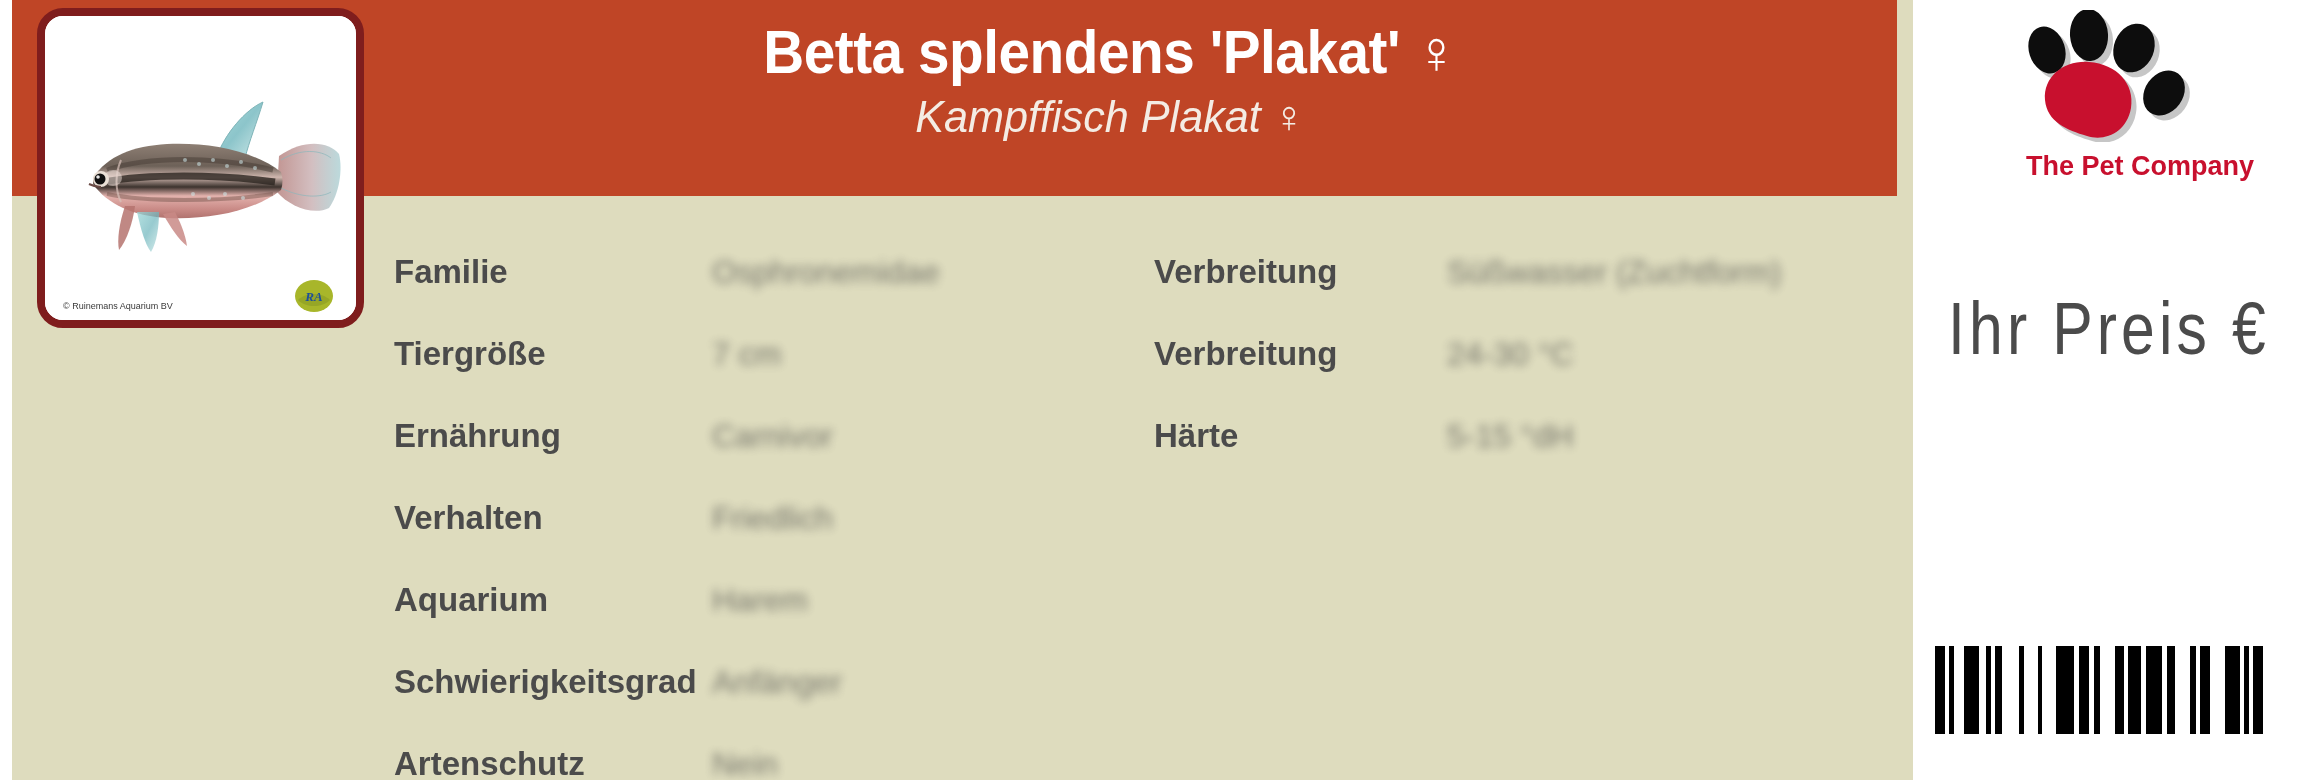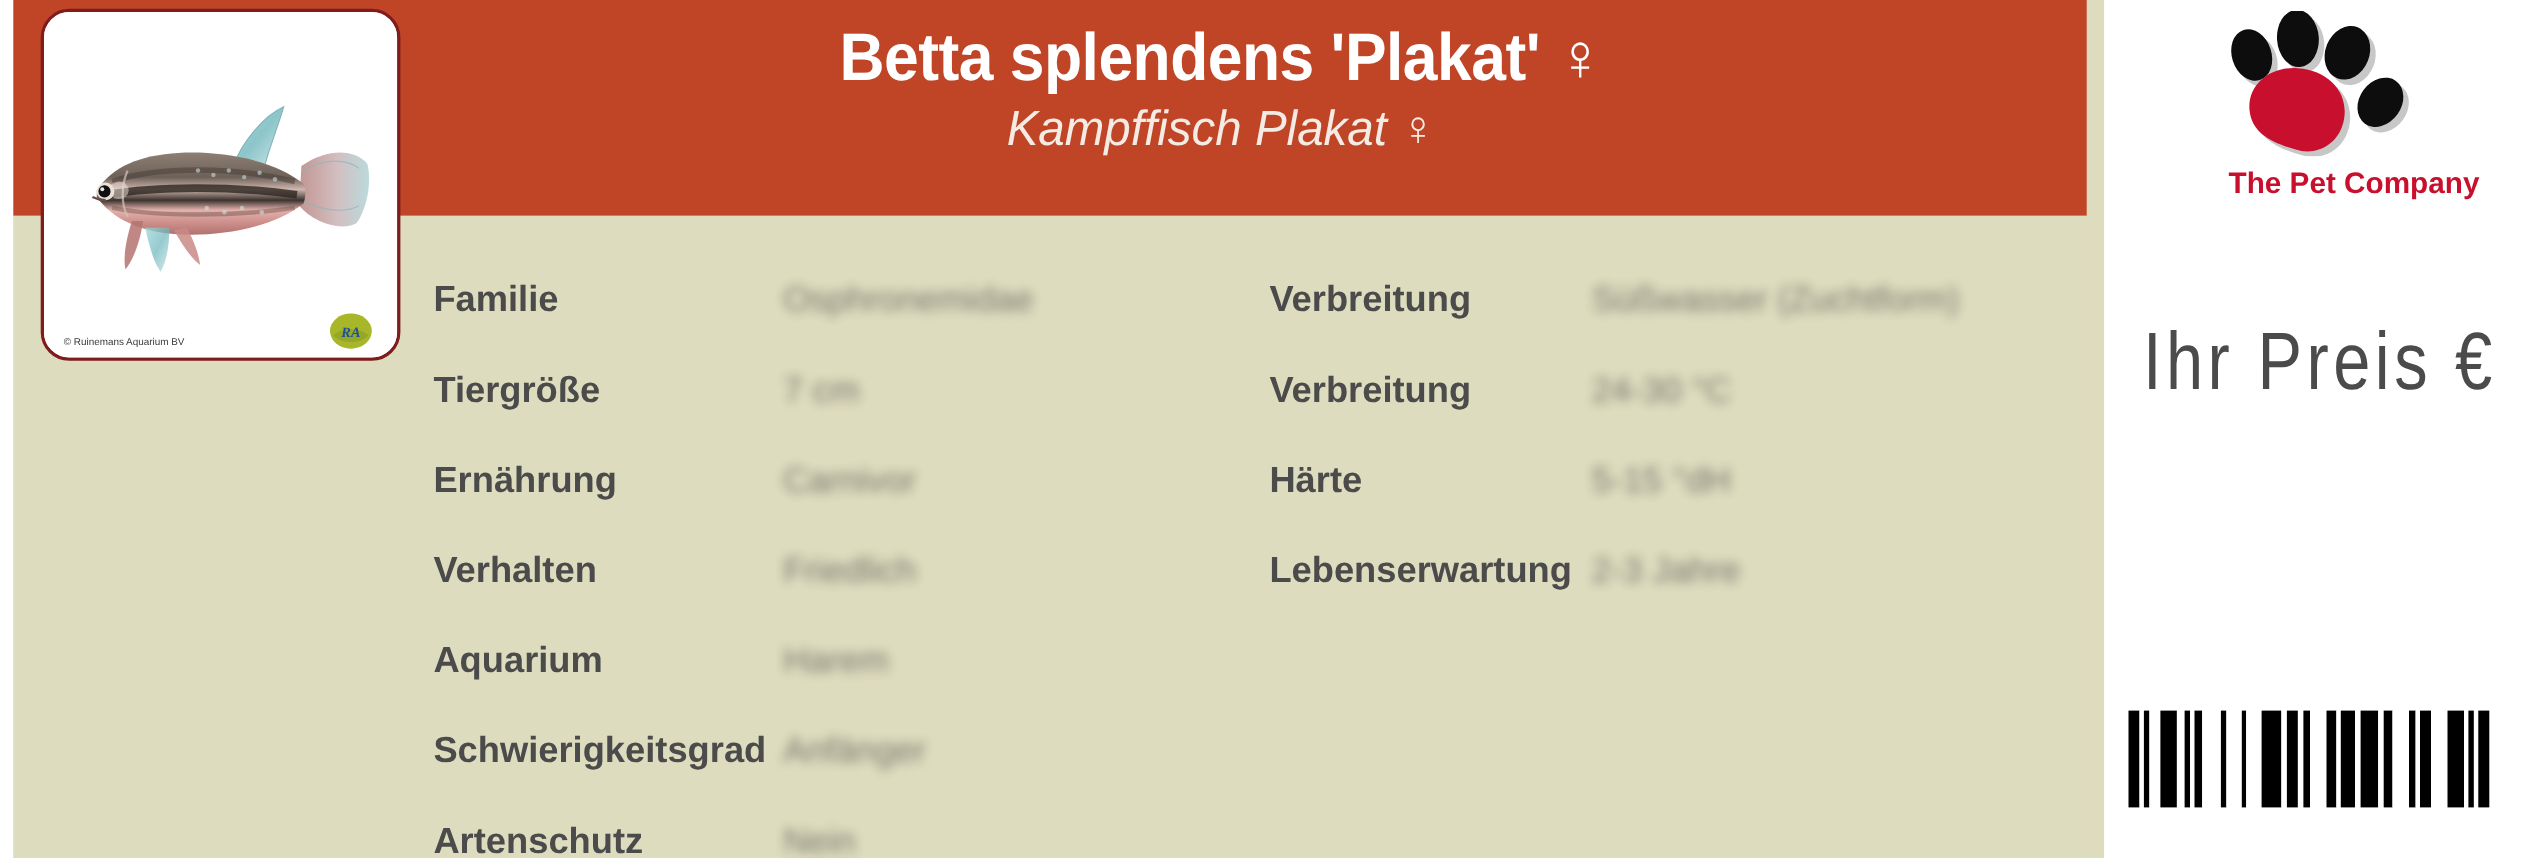--- a/index.html
+++ b/index.html
@@ -81,21 +81,21 @@
   }
 
   
   #photo-frame {
     position: absolute;
     left: 25px;
     top: 8px;
     width: 327px;
     height: 320px;
     background: #ffffff;
-    border: 3px solid #7f1d1d;
+    border: 8px solid #7f1d1d;
     border-radius: 26px;
     box-sizing: border-box;
     overflow: hidden;
   }
 
   #photo-inner {
     position: absolute;
     inset: 0;
     background: #ffffff;
   }
@@ -381,24 +381,20 @@
           <span class="val">Süßwasser (Zuchtform)</span>
         </div>
         <div class="row">
           <span class="lbl">Verbreitung</span>
           <span class="val">24-30 °C</span>
         </div>
         <div class="row">
           <span class="lbl">Härte</span>
           <span class="val">5-15 °dH</span>
         </div>
-        <div class="row">
-          <span class="lbl">Lebenserwartung</span>
-          <span class="val">2-3 Jahre</span>
-        </div>
       </div>
     </div>
   </div>
 
   <div id="edge-strip"></div>
 
   <div id="side">
 
     <div id="logo-block">
       <svg id="paw" viewBox="0 0 185 132">

